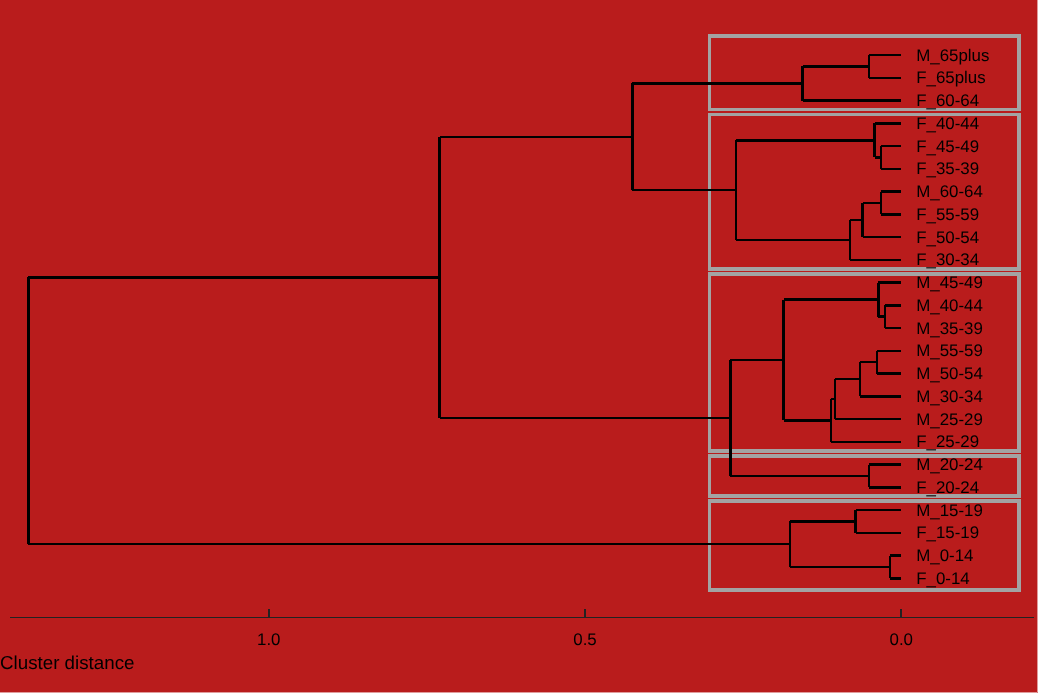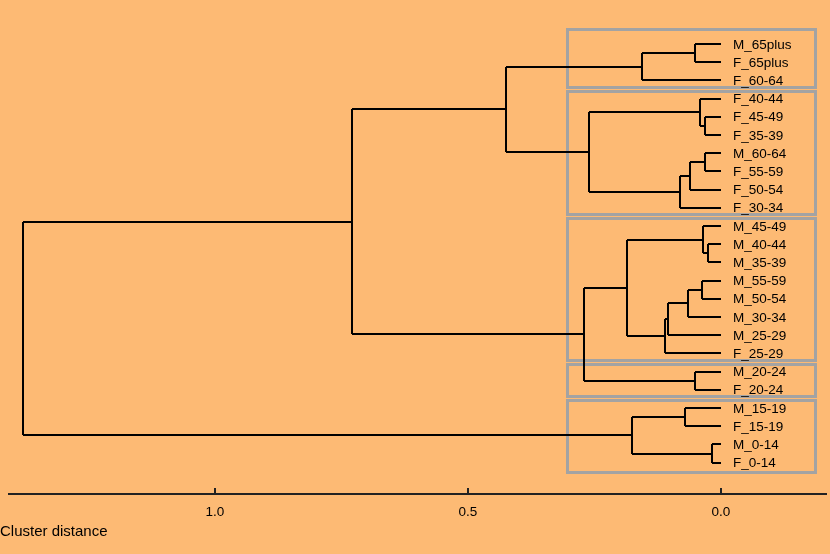--- a/index.html
+++ b/index.html
@@ -5,21 +5,21 @@
   html, body {
     margin: 0;
     padding: 0;
     background: #ffffff;
     font-family: "Liberation Sans", sans-serif;
   }
   .figure {
     position: relative;
     width: 830px;
     height: 554px;
-    background: #fdba74;
+    background: #b91c1c;
     overflow: hidden;
   }
   .figure svg {
     position: absolute;
     left: 0;
     top: 0;
   }
   .xlabel {
     position: absolute;
     left: 0;

